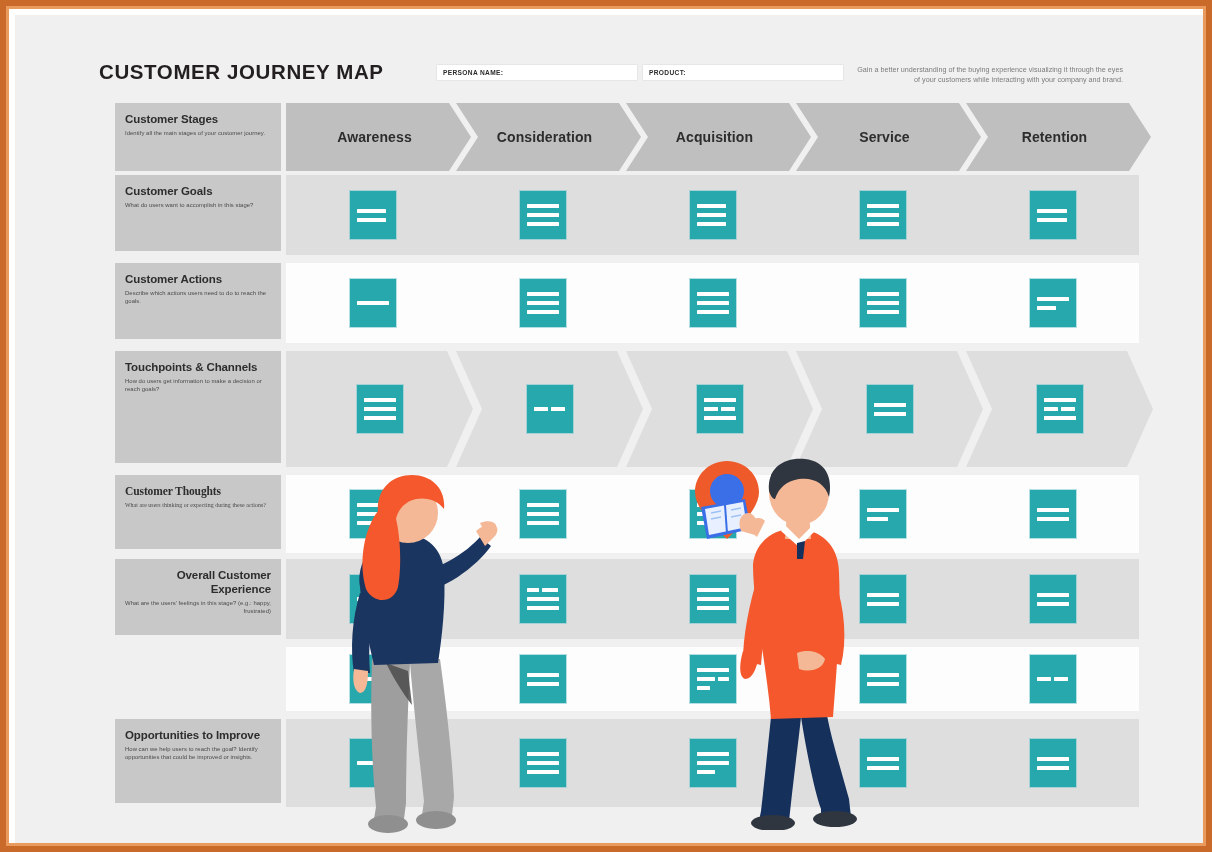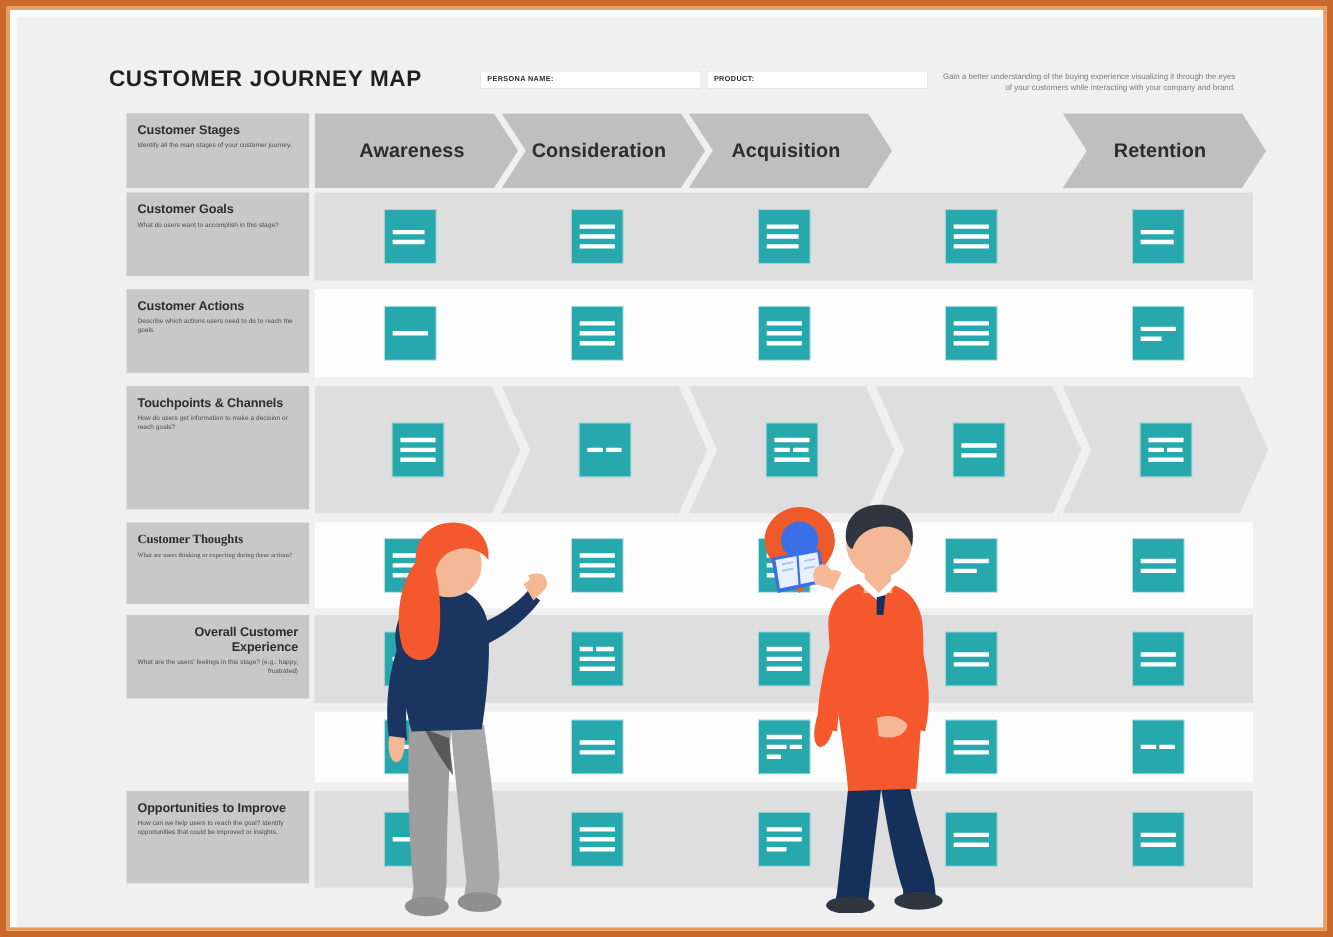--- a/index.html
+++ b/index.html
@@ -85,21 +85,21 @@
     clip-path: polygon(0 0, calc(100% - 22px) 0, 100% 50%, calc(100% - 22px) 100%, 0 100%);
   }
   .stage-chev.first {
     clip-path: polygon(0 0, calc(100% - 22px) 0, 100% 50%, calc(100% - 22px) 100%, 0 100%);
   }
   .stage-chev.notch {
     clip-path: polygon(0 0, calc(100% - 22px) 0, 100% 50%, calc(100% - 22px) 100%, 0 100%, 22px 50%);
     justify-content: center;
   }
   .stage-label {
-    font-size: 18px; font-weight: bold; color: #2d2d2d;
+    font-size: 14px; font-weight: bold; color: #2d2d2d;
     letter-spacing: .1px; transform: translateX(-4px);
   }
 
   
   .tp-chev {
     position: absolute; top: 0; height: 100%;
     background: #dedede;
     display: flex; align-items: center; justify-content: center;
     clip-path: polygon(0 0, calc(100% - 26px) 0, 100% 50%, calc(100% - 26px) 100%, 0 100%);
   }
@@ -154,20 +154,23 @@
           </div>
           <div class="stage-chev first" style="left: 255px; width: 185px;">
             <span class="stage-label">Awareness</span>
           </div>
           <div class="stage-chev notch" style="left: 425px; width: 185px;">
             <span class="stage-label">Consideration</span>
           </div>
           <div class="stage-chev notch" style="left: 595px; width: 185px;">
             <span class="stage-label">Acquisition</span>
           </div>
+          <div class="stage-chev notch" style="left: 765px; width: 185px;">
+            <span class="stage-label">Service</span>
+          </div>
           <div class="stage-chev notch" style="left: 935px; width: 185px;">
             <span class="stage-label">Retention</span>
           </div>
         </div>
         <div class="row" style="top: 160px; height: 80px;">
           <div class="row-bg alt-gray"></div>
           <div class="rowlabel" style="height: 76px;">
             <div class="rowlabel-title">Customer Goals</div>
             <div class="rowlabel-sub">What do users want to accomplish in this stage?</div>
           </div>

